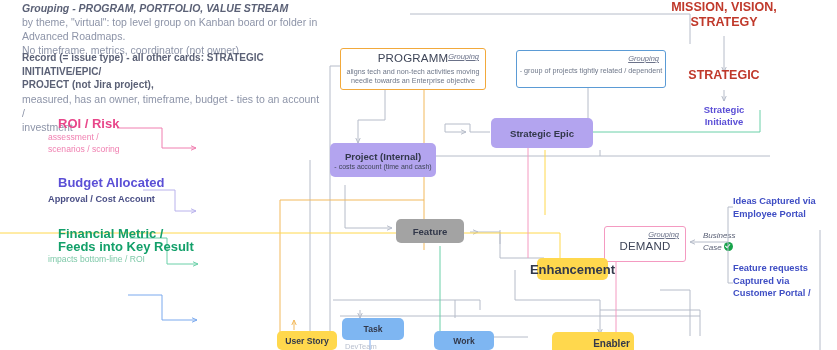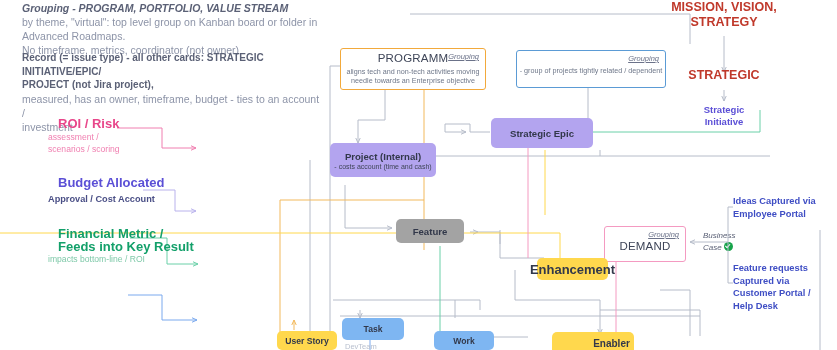--- a/index.html
+++ b/index.html
@@ -259,21 +259,20 @@
     <div class="r-italic">Business</div>
     <div class="r-italic">
       <span>Case</span><span class="check"></span>
     </div>
   </div>
 
   <div class="abs" style="left:733px;top:262px;width:104px;">
     <div class="r-note">Feature requests</div>
     <div class="r-note">Captured via</div>
     <div class="r-note">Customer Portal /</div>
-    <div class="r-note">Help Desk</div>
   </div>
 
   <svg class="wires" viewBox="0 0 837 350">
     <g fill="none" stroke="#b6bcc9" stroke-width="1">
       <path d="M728,207 L728,242 L690,242" marker-end="url(#ag)"></path>
       <path d="M728,242 L728,283"></path>
       <path d="M728,207 L733,207"></path>
       <path d="M728,283 L733,283"></path>
     </g>
   </svg>

